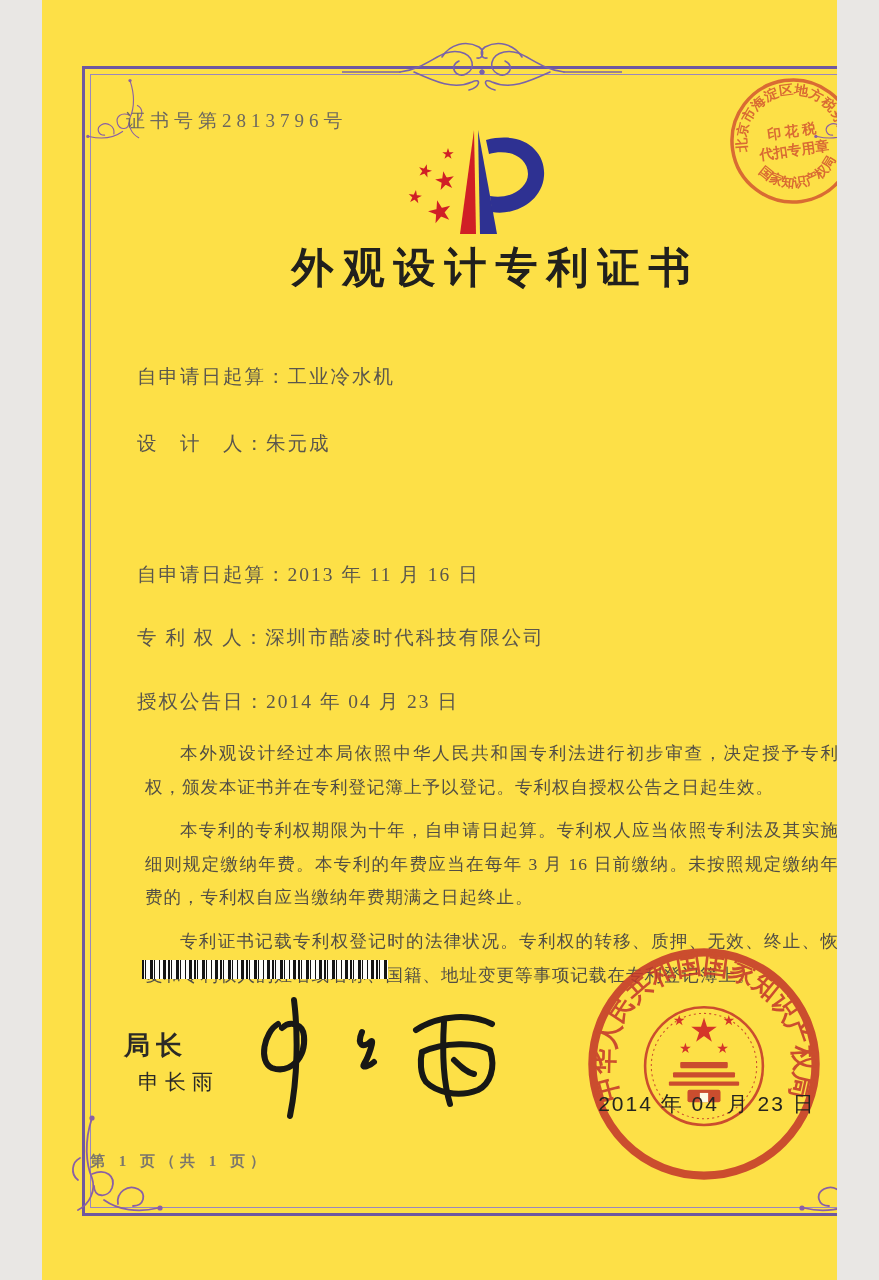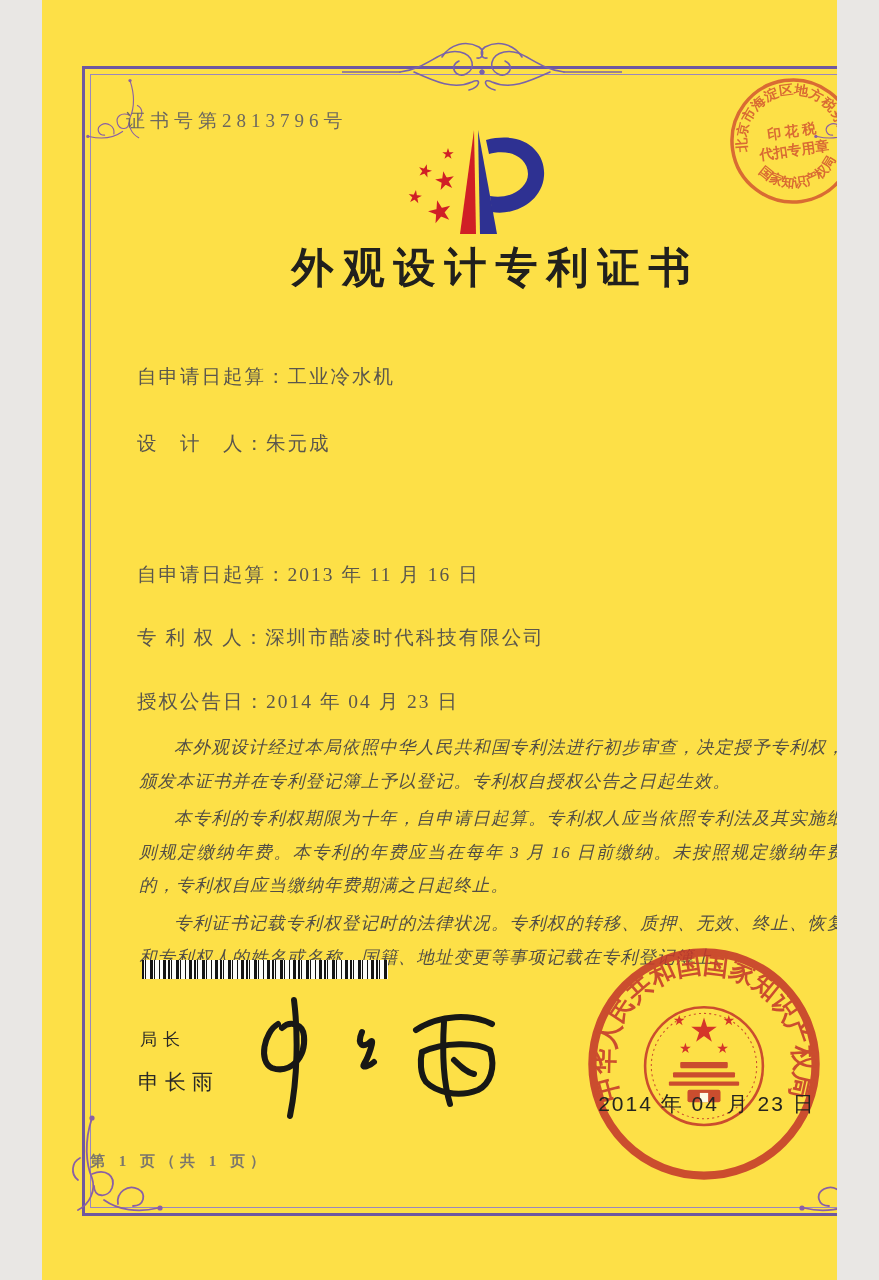--- a/index.html
+++ b/index.html
@@ -38,36 +38,36 @@
     position:absolute;left:95px;width:700px;
     font-size:19.5px;letter-spacing:2px;color:#5a564d;white-space:nowrap;
   }
   .f0{top:363px}.f1{top:430px}.f2{top:496px}.f3{top:561px}.f4{top:624px}.f5{top:688px}
   
   .body-text{
     position:absolute;left:93px;top:727px;width:714px;
     font-size:17.5px;line-height:1.92;color:#524e45;text-align:justify;
     letter-spacing:1px;
   }
-  .body-text p{margin:4px;text-indent:2em;font-style:italic;}
+  .body-text p{margin:10px;text-indent:2em;}
   
   .barcode{
     position:absolute;left:100px;top:960px;width:246px;height:19px;
     background:
       repeating-linear-gradient(90deg,
         #141414 0 2px,#fdfdfa 2px 3px,
         #141414 3px 4px,#fdfdfa 4px 8px,
         #141414 8px 11px,#fdfdfa 11px 12px,
         #141414 12px 13px,#fdfdfa 13px 17px,
         #141414 17px 18px,#fdfdfa 18px 21px,
         #141414 21px 24px,#fdfdfa 24px 26px);
   }
   
-  .signer-title{position:absolute;left:98px;top:1028px;font-size:17px;letter-spacing:6px;color:#2b2a27;
-    font-family:"Liberation Sans","DejaVu Sans",sans-serif;}
+  .signer-title{position:absolute;left:82px;top:1028px;font-size:26px;letter-spacing:6px;color:#2b2a27;
+    font-family:"Liberation Sans","DejaVu Sans",sans-serif;font-weight:bold;}
   .signer-name{position:absolute;left:96px;top:1068px;font-size:21px;letter-spacing:6px;color:#2b2a27;
     font-family:"Liberation Sans","DejaVu Sans",sans-serif;text-align:center;}
   .signature{position:absolute;left:198px;top:992px;}
   
   .seal{position:absolute;left:538px;top:940px;}
   .seal-date{
     position:absolute;left:540px;top:1090px;width:250px;text-align:center;
     font-size:21px;letter-spacing:2px;color:#242420;
     font-family:"Liberation Sans","DejaVu Sans",sans-serif;
   }

